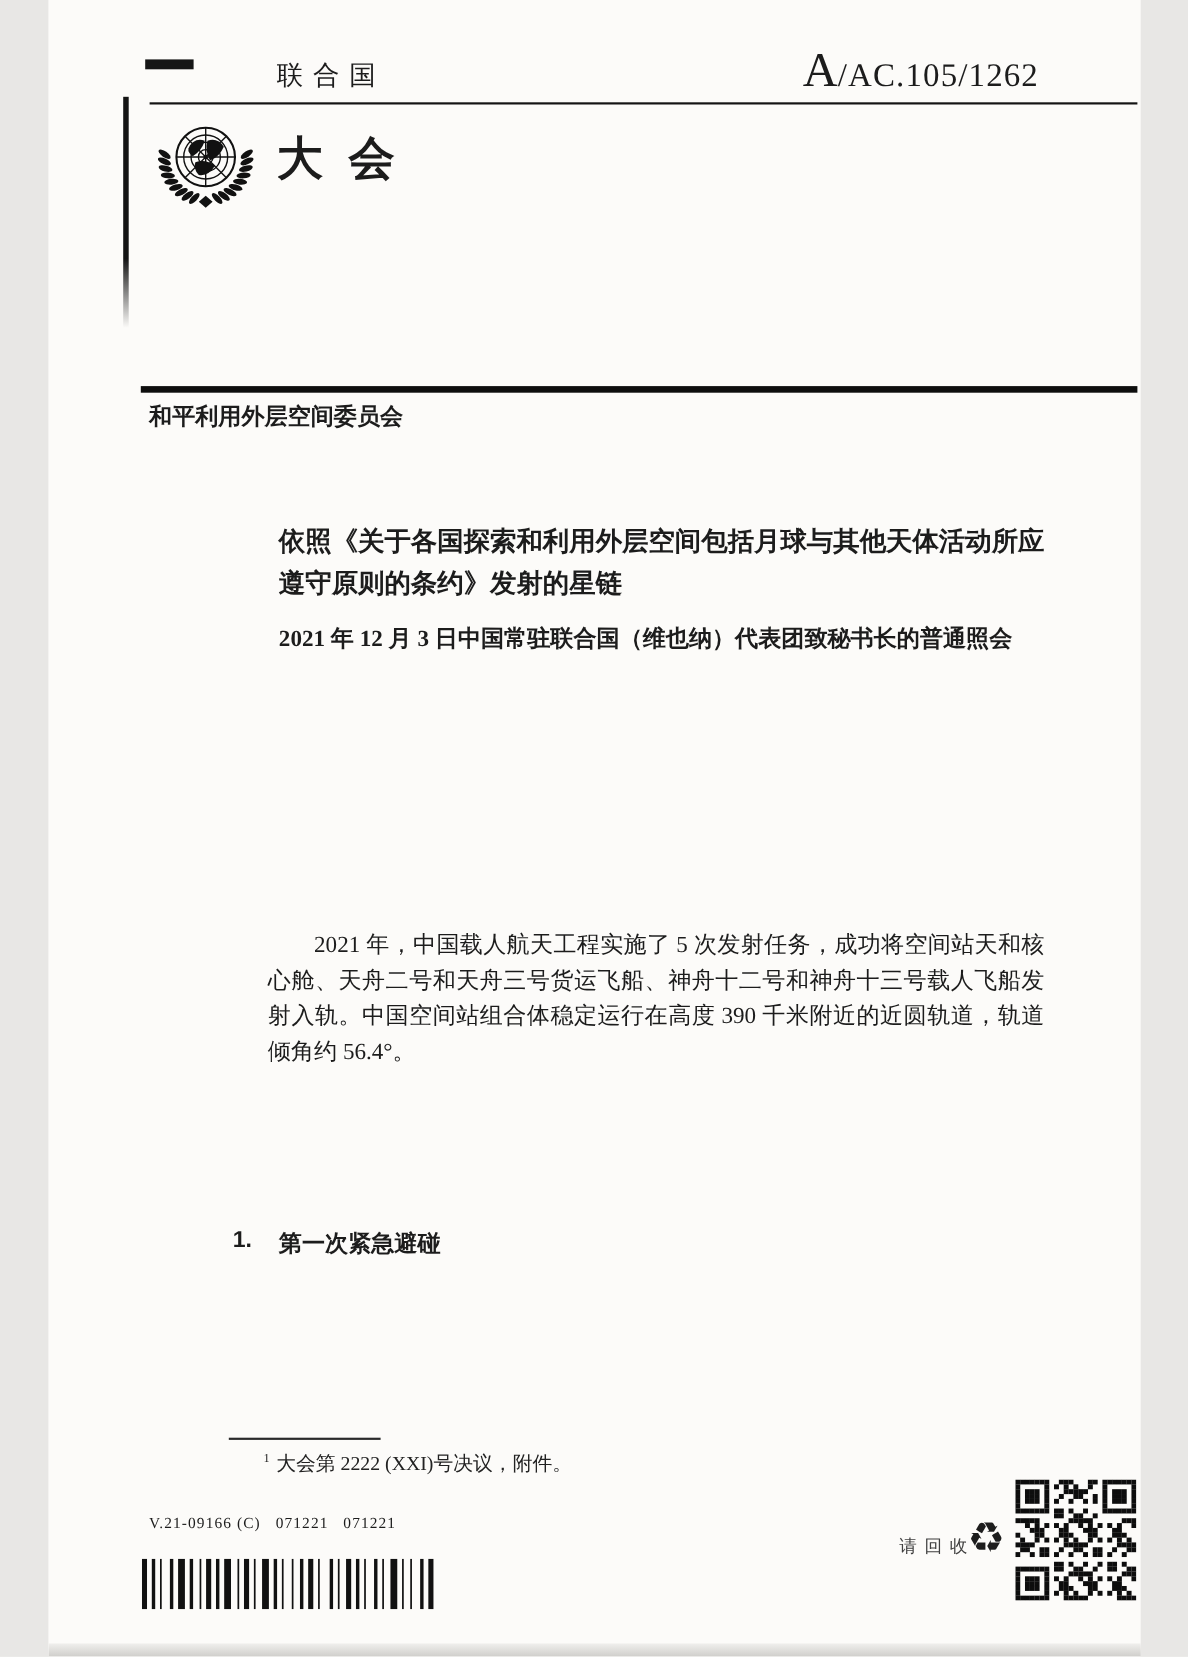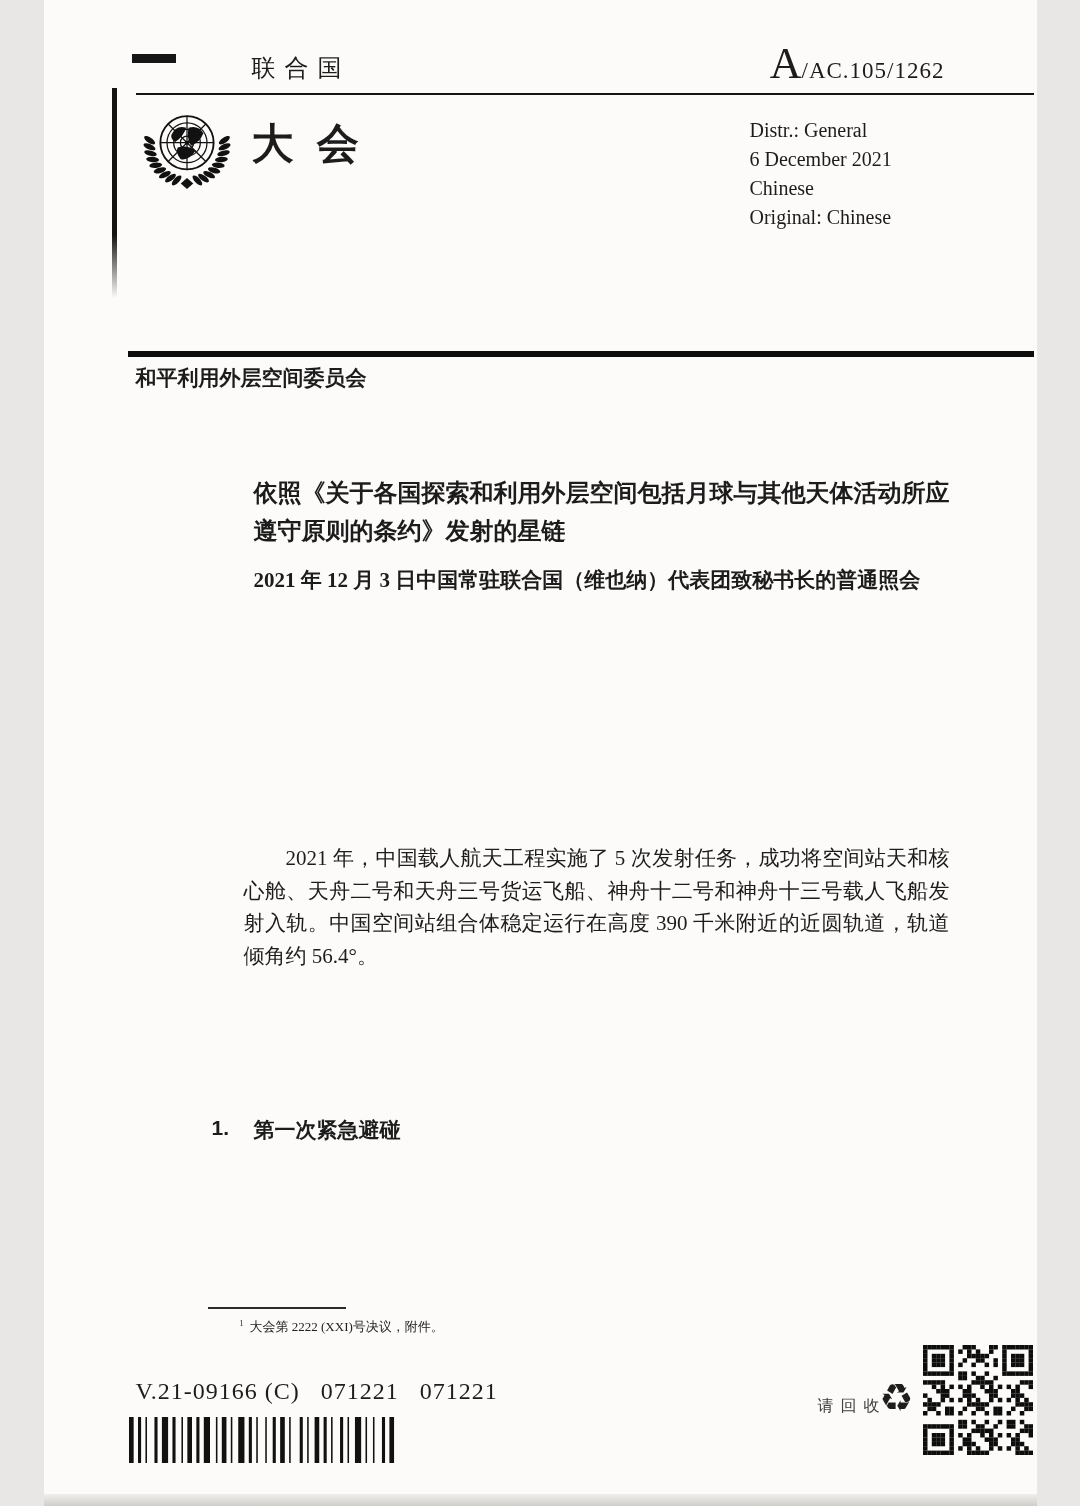--- a/index.html
+++ b/index.html
@@ -11,21 +11,21 @@
   
   .scan-dash{position:absolute;left:88px;top:54px;width:44px;height:9px;background:#161616;}
   .scan-vline{position:absolute;left:68px;top:88px;width:5px;height:210px;
     background:linear-gradient(#141414 0%,#141414 70%,rgba(20,20,20,0) 100%);}
   .bottom-band{position:absolute;left:0;top:1494px;width:1080px;height:12px;
     background:linear-gradient(#f0efed,#cfcecb);}
   
   .org-cn{position:absolute;left:208px;top:52px;font-size:24px;letter-spacing:9px;}
   .doc-symbol{position:absolute;right:92px;top:42px;display:flex;align-items:baseline;white-space:pre;}
   .sym-a{font-size:44px;line-height:1;}
-  .sym-rest{font-size:23px;letter-spacing:1px;font-family:Liberation Serif, serif;}
+  .sym-rest{font-size:30px;letter-spacing:1px;font-family:Liberation Serif, serif;}
   .rule-thin{position:absolute;left:92px;top:93px;width:898px;height:2px;background:#141414;}
   .rule-thick{position:absolute;left:84px;top:351px;width:906px;height:6px;background:#0e0e0e;}
   .emblem{position:absolute;left:96px;top:102px;width:94px;height:94px;}
   .assembly{position:absolute;left:208px;top:116px;font-size:42px;font-weight:700;white-space:pre;
     font-family:"Liberation Sans","DejaVu Sans",sans-serif;text-align:right;}
   .distr-block{position:absolute;left:706px;top:116px;font-size:20px;line-height:29px;}
   
   .committee{position:absolute;left:92px;top:364px;font-size:21px;font-weight:600;
     font-family:"Liberation Sans","DejaVu Sans",sans-serif;}
   .doc-title{position:absolute;left:210px;top:474px;width:700px;font-size:24px;font-weight:700;
@@ -38,24 +38,24 @@
   .para1{top:620px;}
   .para2{top:842px;}
   .para3{top:972px;}
   .para4{top:1172px;}
   sup{font-size:0.62em;vertical-align:super;line-height:0;}
   .sec-heading{position:absolute;left:168px;top:1116px;display:flex;font-size:21px;font-weight:700;
     font-family:"Liberation Sans","DejaVu Sans",sans-serif;}
   .sec-num{width:42px;}
   
   .fn-rule{position:absolute;left:164px;top:1307px;width:138px;height:2px;background:#2a2a2a;}
-  .footnote{position:absolute;left:196px;top:1318px;font-size:13px;color:#222;}
+  .footnote{position:absolute;left:196px;top:1318px;font-size:18px;color:#222;}
   .footnote .fn-text{margin-left:6px;}
   
-  .job-code{position:absolute;left:92px;top:1378px;font-size:24px;white-space:pre;letter-spacing:1px;}
+  .job-code{position:absolute;left:92px;top:1378px;font-size:14px;white-space:pre;letter-spacing:1px;}
   .barcode{position:absolute;left:85px;top:1417px;}
   .recycle-label{position:absolute;left:774px;top:1396px;font-size:16px;letter-spacing:7px;
     font-family:"Liberation Sans","DejaVu Sans",sans-serif;color:#404040;}
   .recycle-symbol{position:absolute;left:836px;top:1376px;font-size:38px;color:#1d1d1d;
     font-family:"DejaVu Sans",sans-serif;}
   .qr{position:absolute;left:879px;top:1345px;}
 </style>
 </head>
 <body>
 
@@ -103,26 +103,20 @@
     <g fill="#111" stroke="none">
       <path d="M40,42 Q46,29 59,33 Q55,45 45,51 Q39,47 40,42 Z"></path>
       <path d="M62,33 Q74,29 81,40 Q76,52 65,56 Q59,45 62,33 Z"></path>
       <path d="M48,58 Q60,54 71,62 Q63,75 52,73 Q45,65 48,58 Z"></path>
     </g>
     <circle cx="60" cy="52" r="2.6" fill="#111"></circle>
   </svg>
 
   <div class="assembly">大  会</div>
 
-  <div class="distr-block">
-    <div>Distr.: General</div>
-    <div>6 December 2021</div>
-    <div>Chinese</div>
-    <div>Original: Chinese</div>
-  </div>
 
   <div class="rule-thick"></div>
 
   <div class="committee">和平利用外层空间委员会</div>
   <div class="doc-title">依照《关于各国探索和利用外层空间包括月球与其他天体活动所应遵守原则的条约》发射的星链</div>
   <div class="note-title">2021 年 12 月 3 日中国常驻联合国（维也纳）代表团致秘书长的普通照会</div>
 
 
   <p class="body para2">2021 年，中国载人航天工程实施了 5 次发射任务，成功将空间站天和核心舱、天舟二号和天舟三号货运飞船、神舟十二号和神舟十三号载人飞船发射入轨。中国空间站组合体稳定运行在高度 390 千米附近的近圆轨道，轨道倾角约 56.4°。</p>
 

